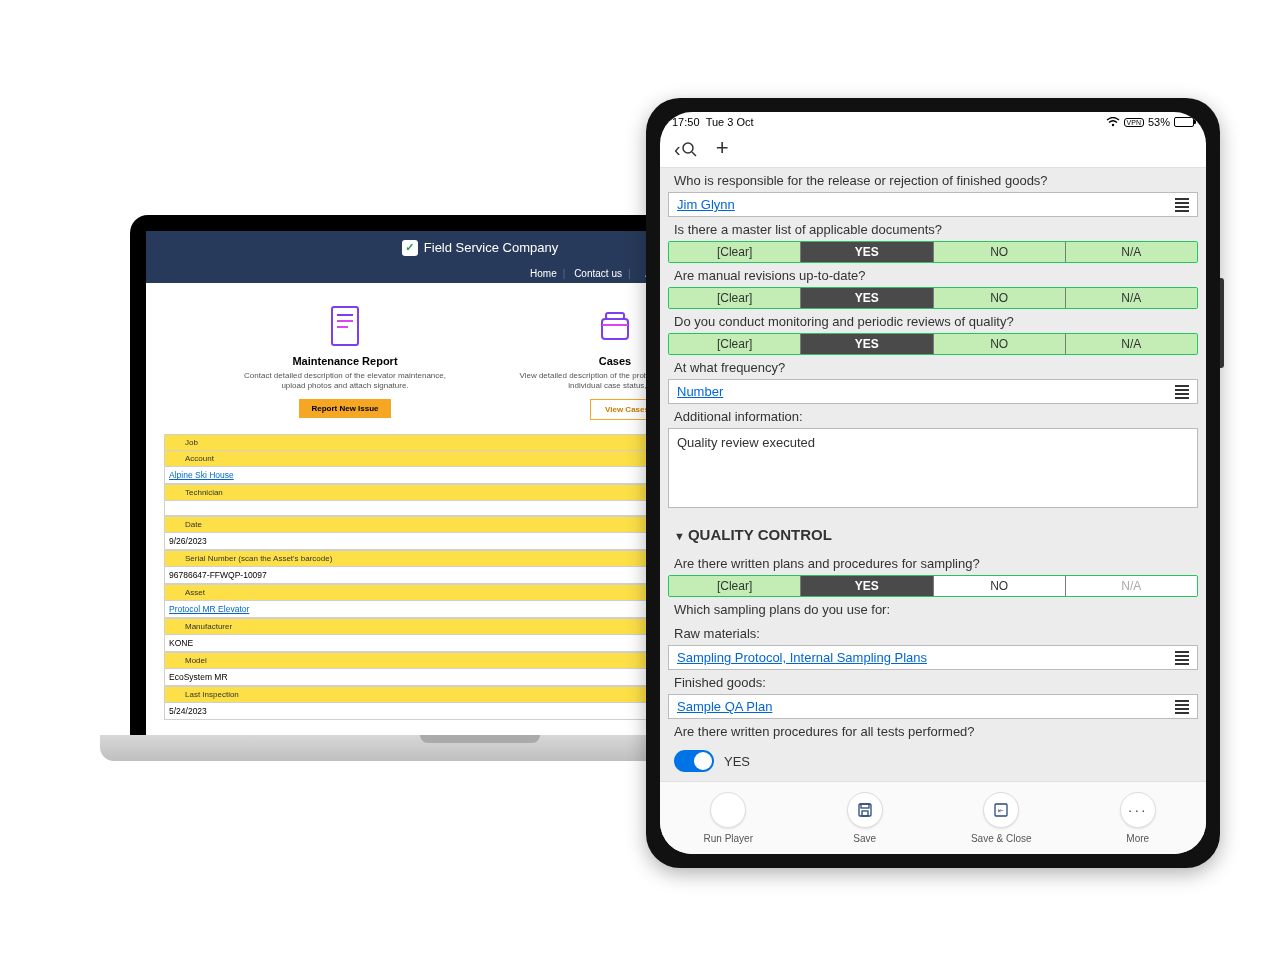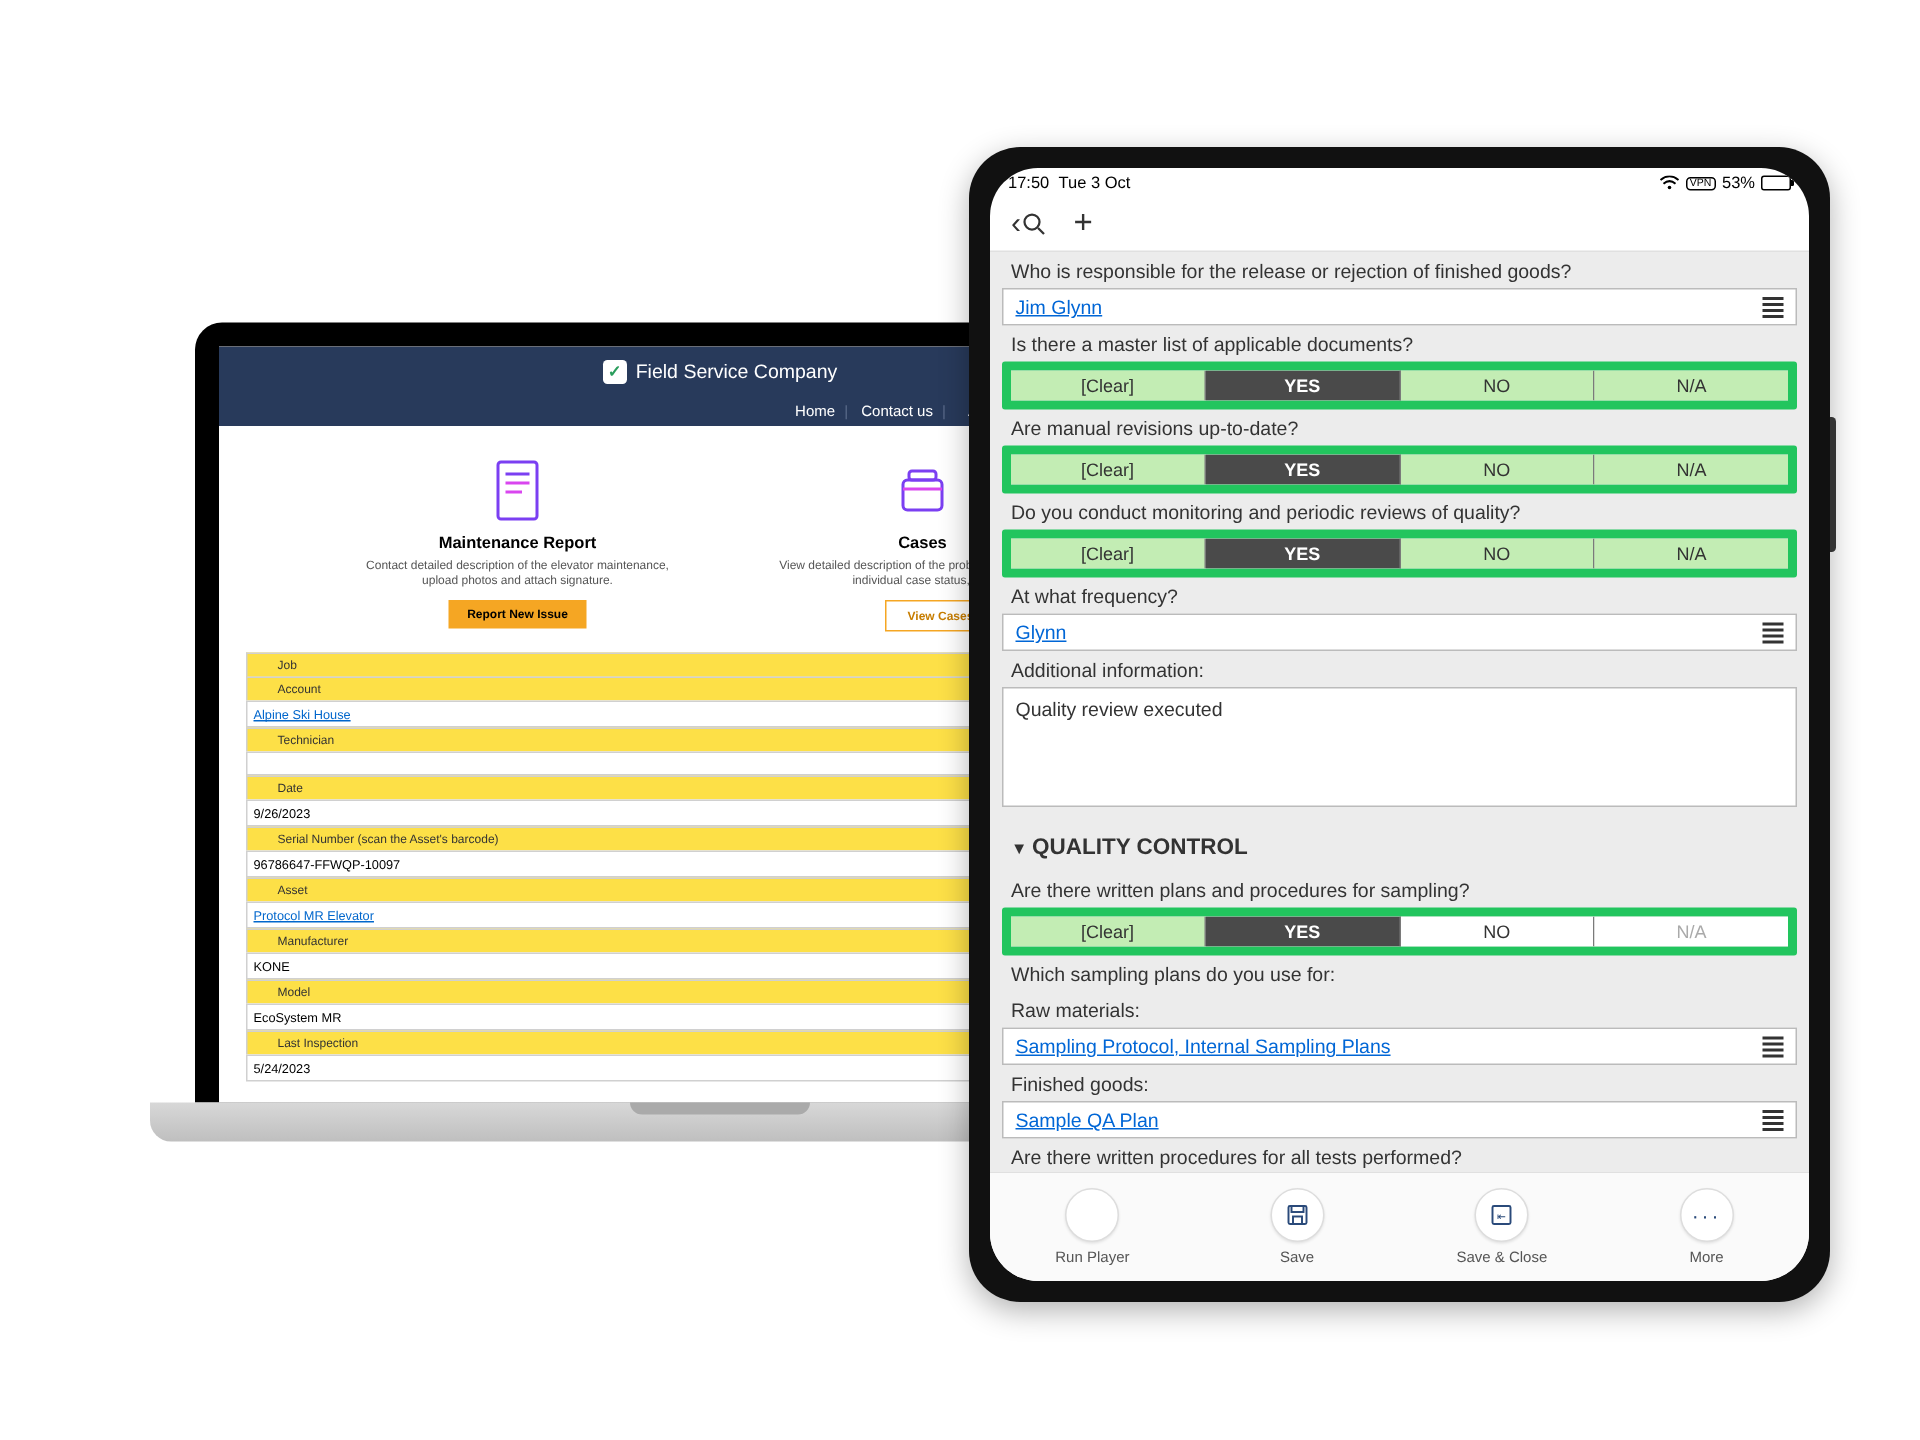--- a/index.html
+++ b/index.html
@@ -45,21 +45,21 @@
 .navhdr { display:flex; align-items:center; padding:6px 14px; border-bottom:1px solid #e0e0e0; }
 .navhdr .back { font-size:20px; color:#333; cursor:pointer; }
 .navhdr .title { flex:1; text-align:center; font-size:15px; font-weight:500; }
 .navhdr .tools { display:flex; gap:18px; font-size:17px; color:#333; }
 .content { flex:1; overflow:auto; background:#ececec; padding:0 8px; font-size:13px; color:#333; }
 .qlabel { padding:5px 6px 4px; font-size:13px; color:#333; }
 .linkrow { background:#fff; border:1px solid #bbb; padding:4px 8px; display:flex; align-items:center; justify-content:space-between; }
 .linkrow a { color:#0066d6; text-decoration:underline; font-size:13px; }
 .lines-icon { width:14px; height:14px; }
 .lines-icon::before { content:""; display:block; width:14px; height:2px; background:#333; box-shadow:0 4px 0 #333, 0 8px 0 #333, 0 12px 0 #333; }
-.seg { display:flex; border:6px solid #22c55e; border-radius:2px; overflow:hidden; }
+.seg { display:flex; border:1px solid #22c55e; border-radius:2px; overflow:hidden; }
 .seg .cell { flex:1; text-align:center; padding:3px 0; font-size:12px; border-right:1px solid #7a7a7a; cursor:pointer; }
 .seg .cell:last-child { border-right:none; }
 .seg .clear { background:#c3edb4; }
 .seg .yes { background:#4a4a4a; color:#fff; font-weight:600; }
 .seg .opt { background:#c3edb4; }
 .seg.alt .opt { background:#fff; }
 .seg.alt .na { color:#aaa; }
 .textbox { background:#fff; border:1px solid #bbb; min-height:80px; padding:6px 8px; font-size:13px; }
 .section-hdr { font-size:15px; font-weight:700; padding:18px 6px 8px; color:#333; }
 .section-hdr::before { content:"▼ "; font-size:11px; }
@@ -196,21 +196,21 @@
       <div class="qlabel">Do you conduct monitoring and periodic reviews of quality?</div>
       <div class="seg">
         <div class="cell clear">[Clear]</div>
         <div class="cell yes">YES</div>
         <div class="cell opt">NO</div>
         <div class="cell opt">N/A</div>
       </div>
 
       <div class="qlabel">At what frequency?</div>
       <div class="linkrow">
-        <a>Glynn</a>
+        <a>Number</a>
         <span class="lines-icon"></span>
       </div>
 
       <div class="qlabel">Additional information:</div>
       <div class="textbox">Quality review executed</div>
 
       <div class="section-hdr">QUALITY CONTROL</div>
 
       <div class="qlabel">Are there written plans and procedures for sampling?</div>
       <div class="seg alt">

